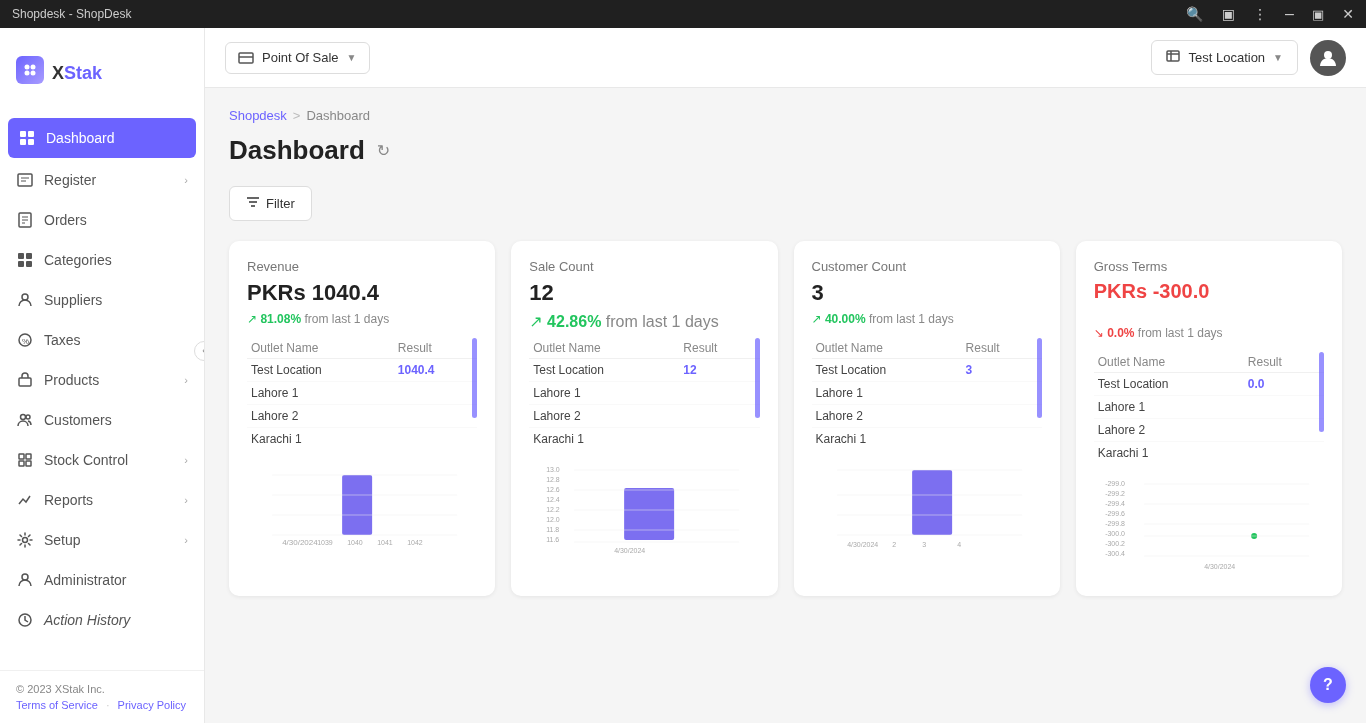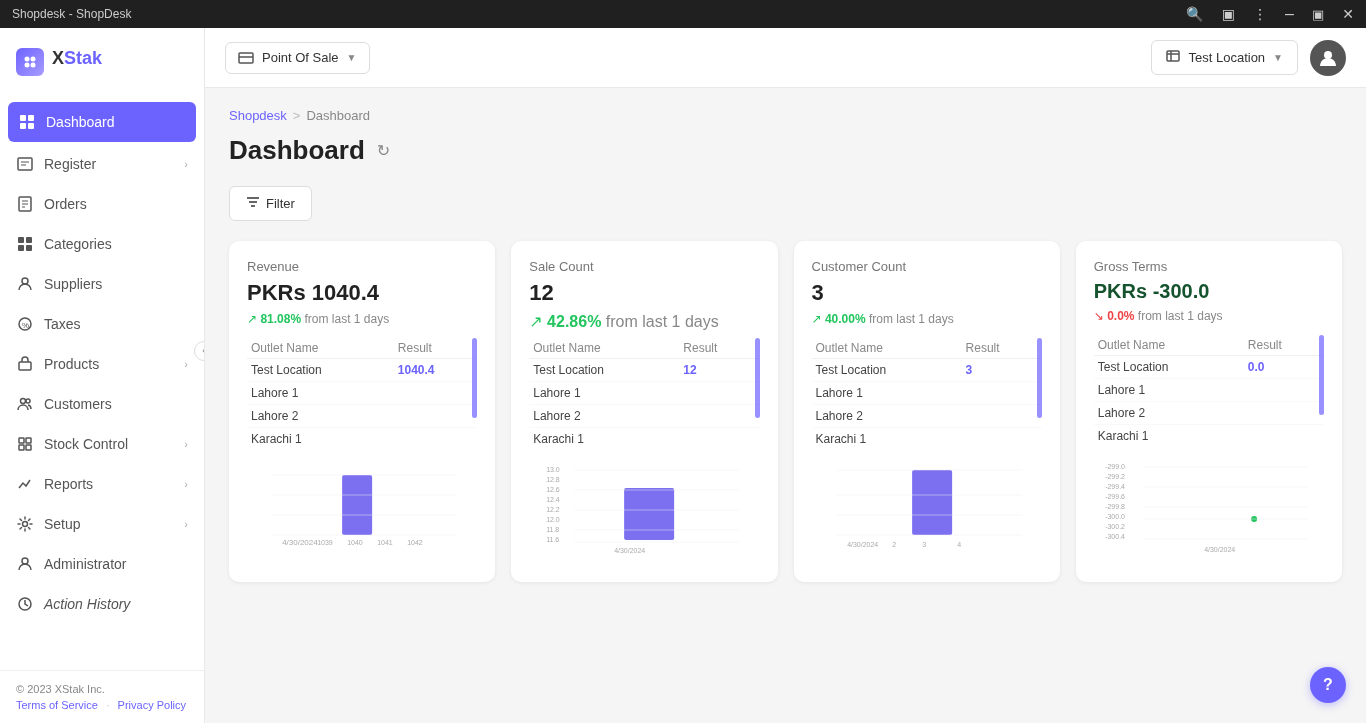--- a/index.html
+++ b/index.html
@@ -17,21 +17,21 @@
     <span style="color:#ccc;font-size:16px;">–</span>
     <span style="color:#ccc;font-size:13px;">▣</span>
     <span style="color:#ccc;font-size:14px;">✕</span>
   </div>
 </div>
 
 <div style="display:flex;width:100%;height:100%;padding-top:28px;">
 
   <div style="width:205px;background:#fff;border-right:1px solid #e8e8e8;display:flex;flex-direction:column;height:calc(100vh - 28px);flex-shrink:0;position:relative;overflow-y:auto;">
 
-    <div style="display:flex;align-items:flex-start;gap:8px;padding:20px 16px;">
+    <div style="display:flex;align-items:flex-end;gap:8px;padding:28px 16px;">
       <div style="width:28px;height:28px;background:linear-gradient(135deg,#6c63ff,#a89cff);border-radius:6px;display:flex;align-items:center;justify-content:center;">
         <svg width="16" height="16" viewBox="0 0 16 16" fill="white">
           <circle cx="5" cy="5" r="2.5"></circle>
           <circle cx="11" cy="5" r="2.5"></circle>
           <circle cx="5" cy="11" r="2.5"></circle>
           <circle cx="11" cy="11" r="2.5"></circle>
         </svg>
       </div>
       <span style="font-size:18px;font-weight:700;color:#333;">X<span style="color:#6c63ff;">Stak</span></span>
     </div>
@@ -433,21 +433,21 @@
 
               <text x="65" y="87" font-size="7" fill="#aaa">2</text>
               <text x="95" y="87" font-size="7" fill="#aaa">3</text>
               <text x="130" y="87" font-size="7" fill="#aaa">4</text>
             </svg>
           </div>
         </div>
 
         <div style="background:#fff;border-radius:10px;padding:18px;box-shadow:0 1px 4px rgba(0,0,0,0.07);overflow:hidden;">
           <div style="font-size:13px;color:#777;font-weight:500;margin-bottom:6px;">Gross Terms</div>
-          <div style="font-size:20px;font-weight:700;color:#14532d;margin-bottom:6px;">PKRs -300.0</div>
+          <div style="font-size:20px;font-weight:700;color:#ef4444;margin-bottom:23px;">PKRs -300.0</div>
           <div style="font-size:12px;color:#888;margin-bottom:12px;">
             <span style="color:#ef4444;">↘</span>
             <span style="color:#ef4444;font-weight:600;">0.0%</span>
             <span style="color:#888;">from last 1 days</span>
           </div>
           <div style="position:relative;">
             <table style="width:100%;font-size:12px;border-collapse:collapse;margin-bottom:10px;">
               <thead>
                 <tr>
                   <th style="text-align:left;color:#888;font-weight:500;padding:3px 4px;border-bottom:1px solid #f0f0f0;">Outlet Name</th>

